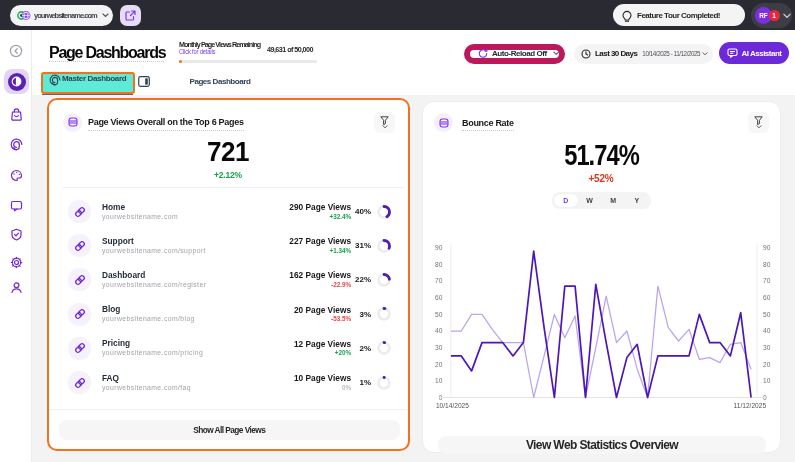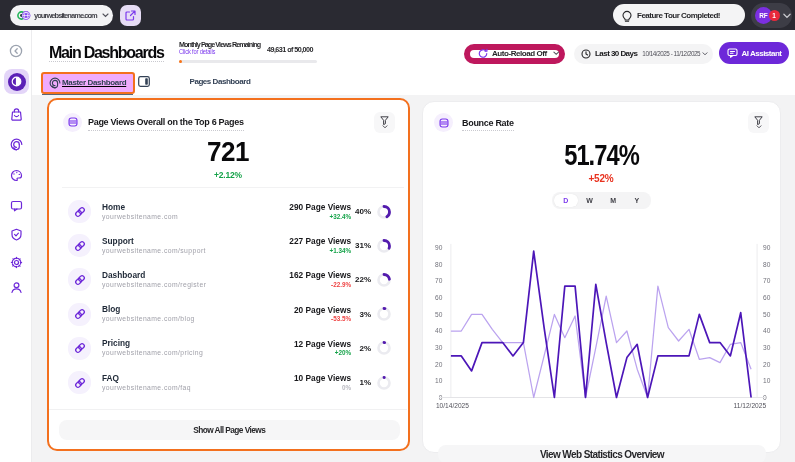--- a/index.html
+++ b/index.html
@@ -29,21 +29,21 @@
 #pbarfill{left:179px;top:60px;width:3px;height:3px;background:#f97316;border-radius:2px;}
 .hpill{height:20px;border-radius:10px;display:flex;align-items:center;top:43.5px;}
 #reload{left:464px;width:101px;background:#fff;border:6px solid #be185d;}
 #reload .txt{font-size:8px;font-weight:bold;color:#27272a;margin-left:4px;letter-spacing:-0.45px;white-space:nowrap;}
 #last30{left:574px;width:139px;background:#f4f4f5;}
 #last30 .t1{font-size:8px;font-weight:bold;color:#18181b;margin-left:4px;letter-spacing:-0.55px;white-space:nowrap;}
 #last30 .t2{font-size:6.3px;color:#52525b;margin-left:5px;letter-spacing:-0.45px;white-space:nowrap;}
 #aibtn{left:719px;top:42px;width:70px;height:22px;background:#6d28d9;border-radius:11px;display:flex;align-items:center;justify-content:center;}
 #aibtn .txt{font-size:8px;font-weight:bold;color:#fff;margin-left:4px;letter-spacing:-0.5px;white-space:nowrap;}
 
-#tab1{left:40.5px;top:71.5px;width:94px;height:22px;border:2.8px solid #f3701e;border-radius:3px;display:flex;align-items:center;background:#f0abfc;text-decoration:underline;}
+#tab1{left:40.5px;top:71.5px;width:94px;height:22px;border:2.8px solid #f3701e;border-radius:3px;display:flex;background:#5eead4;}
 #tab1 .txt{font-size:8px;font-weight:bold;color:#334155;margin-left:1.5px;letter-spacing:-0.35px;white-space:nowrap;}
 #tab1line{left:42px;top:93.6px;width:91px;height:1.4px;background:#5b6575;}
 #tab2{left:137.5px;top:76px;display:flex;align-items:center;gap:36px;}
 #tab2 .txt{font-size:8px;font-weight:bold;color:#334155;margin-left:4px;letter-spacing:-0.45px;white-space:nowrap;}
 
 #content{left:32px;top:95px;width:763px;height:367px;background:#f3f3f4;}
 #lbox{left:46.5px;top:98px;width:363px;height:353px;border:2.5px solid #f3701e;border-radius:10px;background:#fff;}
 #rcard{left:421.5px;top:100.5px;width:359px;height:352px;background:#fff;border-radius:12px;border:1px solid #ededef;}
 .cardic{width:19px;height:19px;border-radius:50%;background:#f5effd;display:flex;align-items:center;justify-content:center;}
 .cardtitle{font-size:9px;font-weight:bold;color:#18181b;border-bottom:1.2px dotted #c9c9cf;padding-bottom:2.5px;letter-spacing:-0.3px;white-space:nowrap;}
@@ -59,21 +59,21 @@
 .rowpct{position:absolute;right:56px;top:12.5px;font-size:6.3px;font-weight:bold;}
 .rowperc{position:absolute;right:36px;top:7px;font-size:8px;font-weight:bold;color:#18181b;}
 .rowring{position:absolute;right:16.5px;top:4.5px;}
 #sep2{left:49px;top:409px;width:358px;height:1px;background:#f1f1f2;}
 #btn1{left:59px;top:420px;width:340.5px;height:20px;background:#f6f6f7;border-radius:8px;display:flex;align-items:center;justify-content:center;font-size:8.3px;font-weight:bold;color:#27272a;letter-spacing:-0.55px;}
 #big2{left:421.5px;top:137.8px;width:359px;text-align:center;font-size:30px;font-weight:bold;color:#09090b;letter-spacing:-1.2px;transform:scaleX(0.79);}
 #pct2{left:421.5px;top:172.5px;width:359px;text-align:center;font-size:10px;font-weight:bold;color:#e8321f;letter-spacing:-0.2px;}
 #dwmy{left:552px;top:191.5px;width:99px;height:17px;background:#f4f4f5;border-radius:8px;display:flex;align-items:center;padding:0 2px;}
 #dwmy .seg{width:23.7px;height:13px;display:flex;align-items:center;justify-content:center;font-size:7px;font-weight:bold;color:#3f3f46;}
 #dwmy .on{background:#fff;border-radius:6px;color:#7c3aed;box-shadow:0 0 1px rgba(0,0,0,.12);}
-#btn2{left:438px;top:445px;width:328px;height:18px;background:#f6f6f7;border-radius:8px;display:flex;align-items:center;justify-content:center;font-size:10px;font-weight:bold;color:#27272a;letter-spacing:-0.6px;}
+#btn2{left:438px;top:436px;width:328px;height:18px;background:#f6f6f7;border-radius:8px;display:flex;align-items:center;justify-content:center;font-size:12px;font-weight:bold;color:#27272a;letter-spacing:-0.6px;}
 </style></head>
 <body>
 <div class="abs" id="topbar"></div>
 <div class="abs" id="urlpill">
   <svg style="margin-left:7px" width="14" height="11" viewBox="0 0 14 11">
     <circle cx="4.5" cy="5.5" r="3.6" fill="none" stroke="#22b559" stroke-width="1.6"></circle>
     <circle cx="4.5" cy="5.5" r="1.4" fill="#143e22"></circle>
     <circle cx="9" cy="5.5" r="4.4" fill="#7c3aed"></circle>
     <g stroke="#fff" stroke-width="0.7" fill="none">
       <circle cx="9" cy="5.5" r="3.4"></circle>
@@ -164,21 +164,21 @@
   </svg>
 </div>
 <div class="sideic" style="top:281px">
   <svg width="13" height="13" viewBox="0 0 13 13" fill="none" stroke="#6d28d9" stroke-width="1.2" stroke-linecap="round">
     <circle cx="6.5" cy="4.3" r="2.4"></circle>
     <path d="M2 11.5a4.6 4.6 0 0 1 9 0"></path>
   </svg>
 </div>
 
 <div class="abs" id="hdr"></div>
-<div class="abs" id="h1t">Main Dashboards</div>
+<div class="abs" id="h1t">Page Dashboards</div>
 <div class="abs" id="h1u"></div>
 <div class="abs" id="mpv1">Monthly Page Views Remaining</div>
 <div class="abs" id="mpv2">49,631 of 50,000</div>
 <div class="abs" id="mpv3">Click for details</div>
 <div class="abs" id="pbar"></div>
 <div class="abs" id="pbarfill"></div>
 <div class="abs hpill" id="reload">
   <svg style="margin-left:8px" width="11" height="11" viewBox="0 0 11 11" fill="none" stroke="#7c3aed" stroke-width="1.3" stroke-linecap="round">
     <path d="M9.6 5.5a4.1 4.1 0 1 1-1.2-2.9"></path>
     <path d="M9.8 0.9v2h-2" stroke-linejoin="round"></path>

